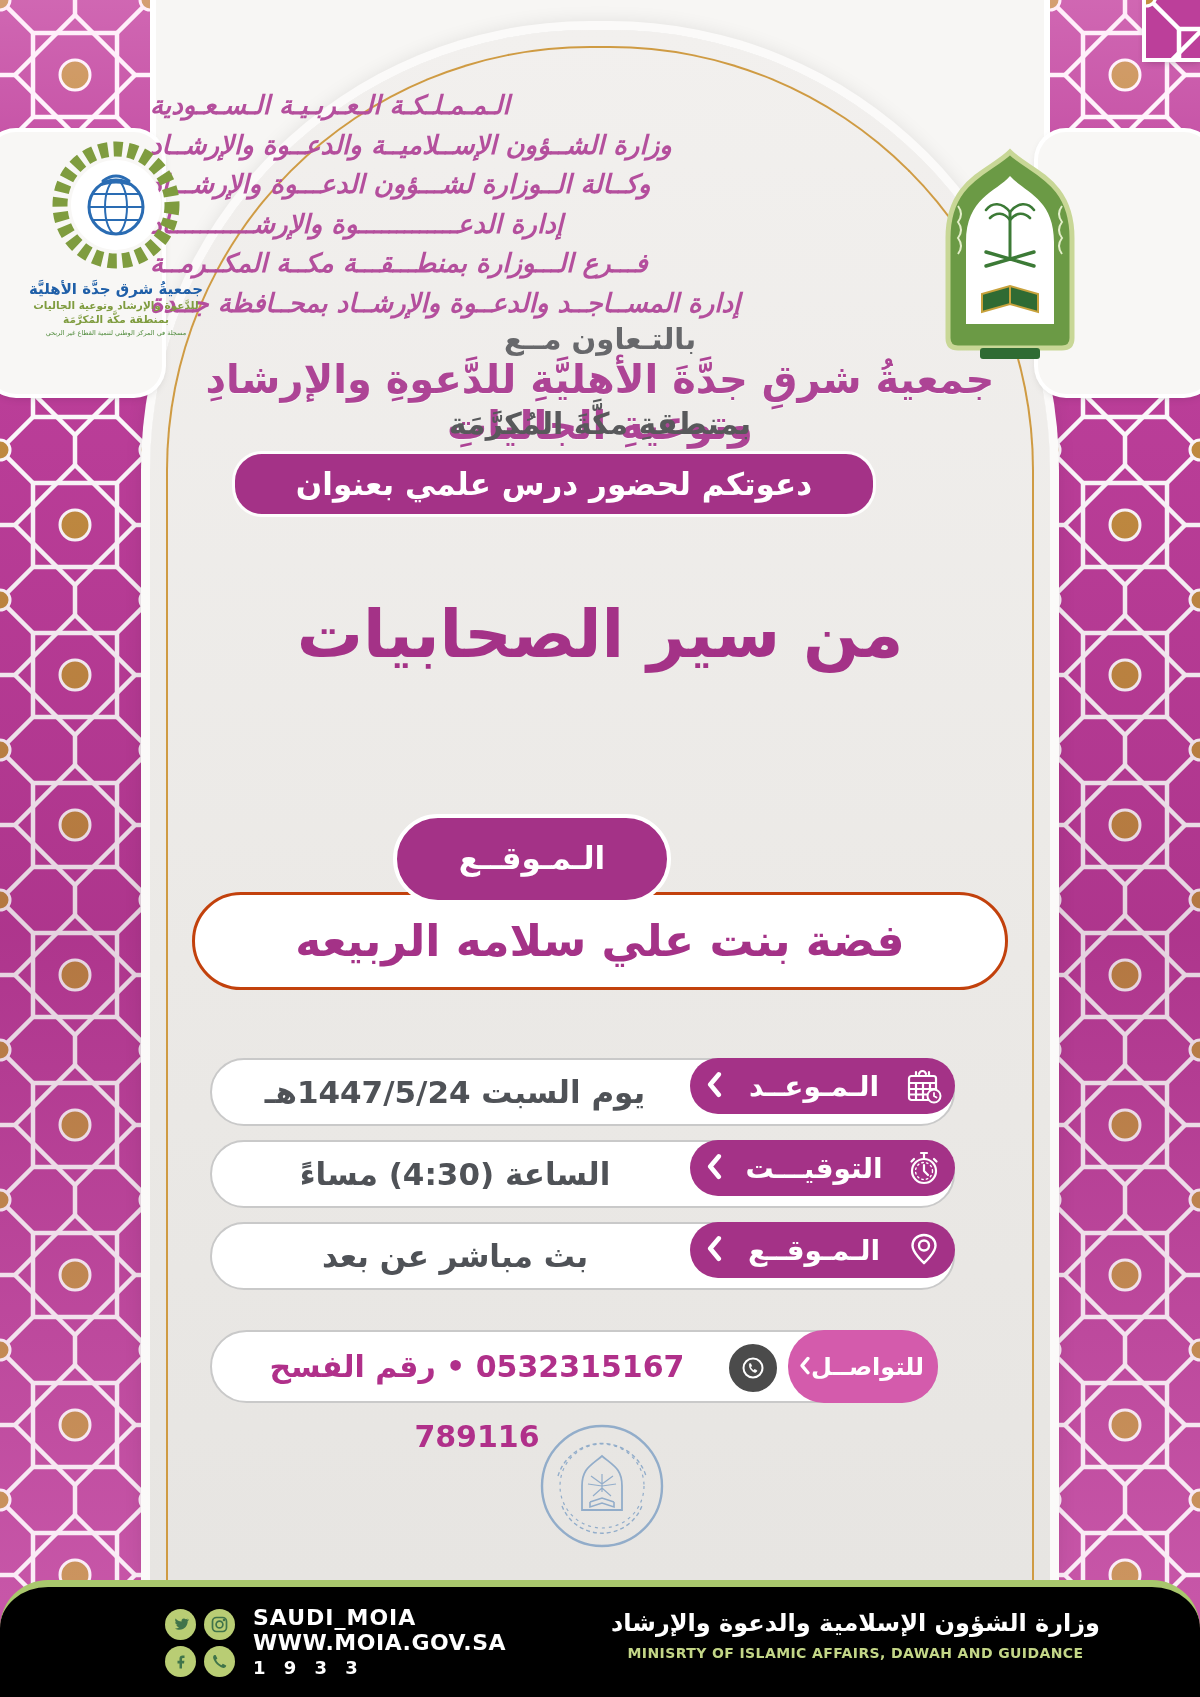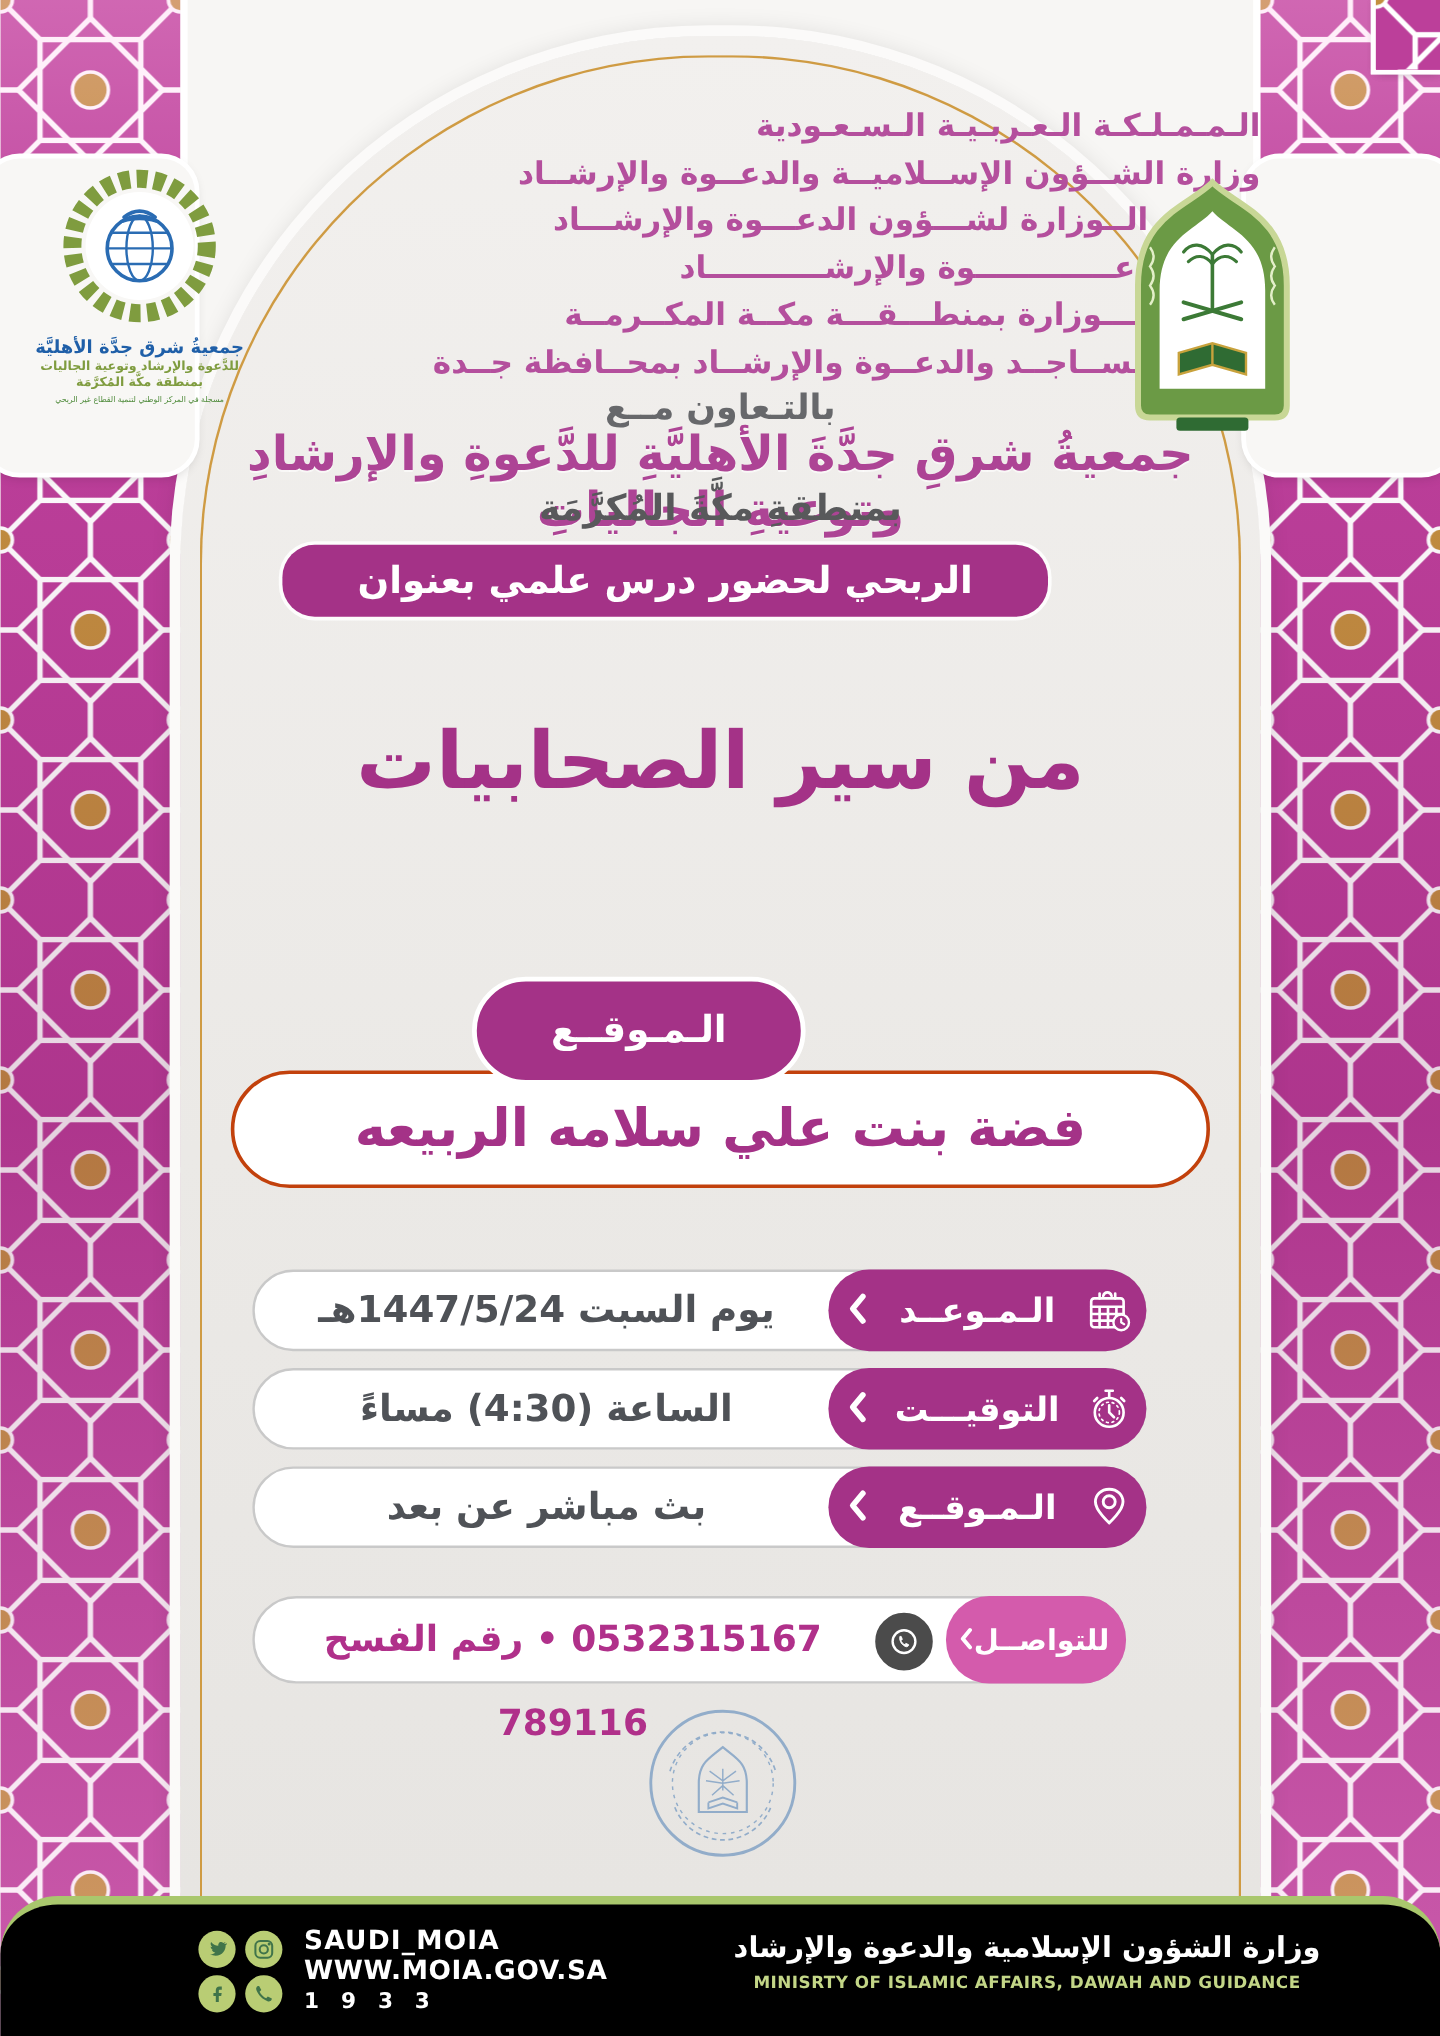--- a/index.html
+++ b/index.html
@@ -22,41 +22,41 @@
   .logo-gap.right{right:-12px;}
   
   .arch{position:absolute;left:150px;top:30px;width:900px;height:1550px;z-index:2;
     background:linear-gradient(180deg,#f2f0ee 0%,#ebe9e6 60%,#e7e5e2 100%);
     border-radius:440px 440px 0 0;
     box-shadow:0 0 0 9px #fbfaf9,0 0 24px rgba(0,0,0,.20);}
   .arch::before{content:"";position:absolute;top:16px;left:16px;right:16px;bottom:0;
     border:2px solid #cf9b43;border-bottom:none;border-radius:424px 424px 0 0;}
   
   .content{position:absolute;left:150px;top:0;width:900px;height:1697px;z-index:4;}
-  .hdr{position:absolute;top:86px;left:0;width:100%;text-align:right;
-    color:#b44f9d;font-weight:bold;font-size:26px;line-height:39.5px;}
+  .hdr{position:absolute;top:86px;left:0;width:100%;text-align:left;
+    color:#b44f9d;font-weight:bold;font-size:26px;line-height:39.5px;font-style:italic;}
   .coop{position:absolute;top:322px;width:100%;text-align:center;color:#67686b;font-weight:bold;font-size:29px;}
   .calli1{position:absolute;top:356px;width:100%;text-align:center;color:#ad4495;font-weight:bold;font-size:40px;
     text-shadow:0 1px 0 rgba(255,255,255,.6);}
   .calli2{position:absolute;top:406px;width:100%;text-align:center;color:#58595b;font-weight:bold;font-size:30px;}
   .invite-pill{position:absolute;left:85px;top:454px;width:638px;height:60px;border-radius:27px;
     background:#a43287;box-shadow:0 0 0 3px rgba(255,255,255,.85);
     color:#ffffff;font-weight:bold;font-size:31px;text-align:center;line-height:60px;}
   .big-title{position:absolute;top:596px;width:100%;text-align:center;color:#a43287;font-weight:bold;font-size:66px;}
   .speaker-label{position:absolute;left:243px;top:814px;width:278px;height:90px;border-radius:47px;
     background:#a43287;border:4px solid #ffffff;box-sizing:border-box;z-index:3;
     color:#ffffff;font-weight:bold;font-size:31px;text-align:center;line-height:80px;}
   .speaker-name{position:absolute;left:42px;top:892px;width:816px;height:98px;border-radius:49px;
     background:#ffffff;border:3px solid #c2410c;box-sizing:border-box;z-index:2;
     color:#a43287;font-weight:bold;font-size:44px;text-align:center;line-height:92px;}
   
   .row{position:absolute;left:60px;width:745px;height:68px;background:#ffffff;
     border:2px solid #c9c9c9;border-radius:35px;box-sizing:border-box;}
   .row.r1{top:1058px;} .row.r2{top:1140px;} .row.r3{top:1222px;}
-  .row-label{position:absolute;top:-2px;right:-2px;height:68px;width:265px;background:#a43287;
+  .row-label{position:absolute;top:-2px;right:-2px;height:56px;width:265px;background:#a43287;
     border-radius:34px;display:flex;align-items:center;direction:rtl;padding:0 12px 0 16px;box-sizing:border-box;}
   .row-label .ic{width:38px;height:38px;flex:0 0 auto;}
   .row-label .lbl{flex:1;text-align:center;color:#ffffff;font-weight:bold;font-size:28px;}
   .chev{width:17px;height:30px;flex:0 0 auto;}
   .row-value{position:absolute;top:0;left:10px;right:265px;text-align:center;
     color:#4f5257;font-weight:bold;font-size:31px;line-height:64px;}
   
   .contact{position:absolute;left:60px;top:1330px;width:728px;height:73px;background:#ffffff;
     border:2px solid #c9c9c9;border-radius:37px;box-sizing:border-box;}
   .contact-label{position:absolute;top:-2px;right:-2px;height:73px;width:150px;background:#d45bac;
@@ -196,21 +196,21 @@
       <div>وزارة الشــؤون الإســلاميــة والدعــوة والإرشــاد</div>
       <div>وكــالة الــوزارة لشـــؤون الدعـــوة والإرشـــاد</div>
       <div>إدارة الدعـــــــــــــوة والإرشـــــــــــاد</div>
       <div>فـــرع الـــوزارة بمنطـــقـــة مكــة المكــرمــة</div>
       <div>إدارة المســاجــد والدعــوة والإرشــاد بمحــافظة جــدة</div>
     </div>
     <div class="coop">بالتـعاون مــع</div>
     <div class="calli1">جمعيةُ شرقِ جدَّةَ الأهليَّةِ للدَّعوةِ والإرشادِ وتوعيةِ الجالياتِ</div>
     <div class="calli2">بمنطقةِ مكَّةَ المُكرَّمَة</div>
 
-    <div class="invite-pill">الربحي لحضور درس علمي بعنوان</div>
+    <div class="invite-pill">دعوتكم لحضور درس علمي بعنوان</div>
 
     <div class="big-title">من سير الصحابيات</div>
 
     <div class="speaker-label">الـمـوقــع</div>
     <div class="speaker-name">فضة بنت علي سلامه الربيعه</div>
 
     <div class="row r1">
       <div class="row-label">
         <span class="ic">
           <svg viewBox="0 0 38 38">

